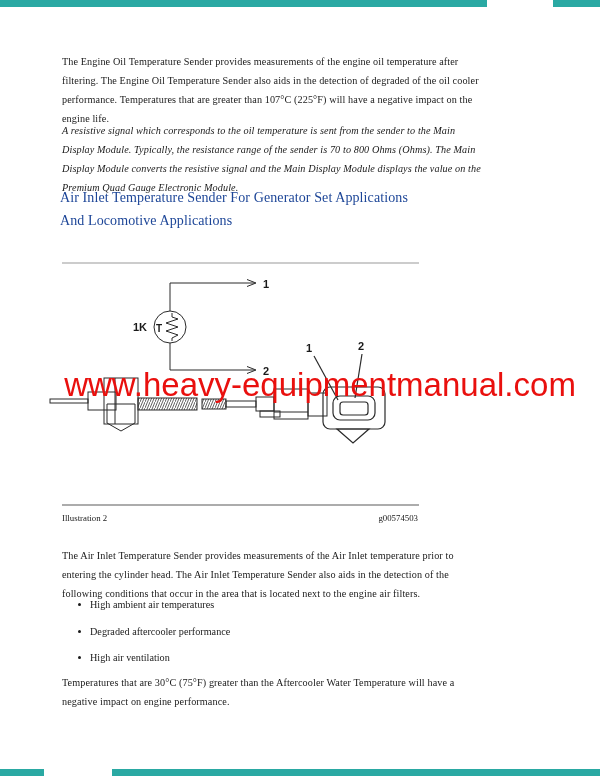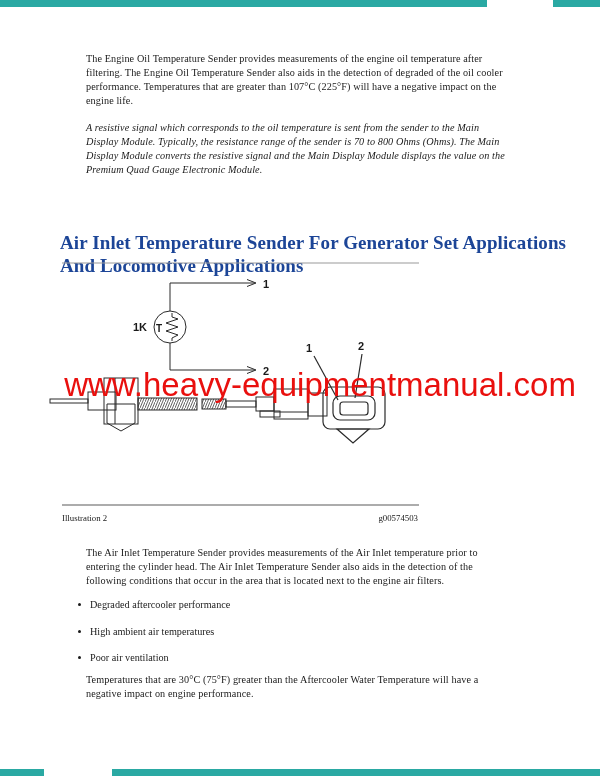--- a/index.html
+++ b/index.html
@@ -1,22 +1,22 @@
 <!DOCTYPE html>
 <html><head>
 <meta charset="utf-8">
 <style>
   html,body{margin:0;padding:0;background:#fff;}
   .page{position:relative;width:600px;height:776px;background:#ffffff;overflow:hidden;
         font-family:"Liberation Serif",serif;color:#1a1a1a;}
   .teal-bar{position:absolute;height:7px;background:#2aa9a3;}
-  .para{position:absolute;left:62px;font-size:10.2px;line-height:14px;white-space:pre;
-        letter-spacing:0.1px;margin-left:24px;}
-  .heading{position:absolute;left:60px;top:187px;font-size:19px;font-weight:bold;
-        line-height:22.6px;color:#1c4597;white-space:pre;letter-spacing:0.1px;margin-top:45px;}
+  .para{position:absolute;left:62px;font-size:10.2px;line-height:19px;white-space:pre;
+        letter-spacing:0.1px;}
+  .heading{position:absolute;left:60px;top:187px;font-size:14px;font-weight:normal;
+        line-height:22.6px;color:#1c4597;white-space:pre;letter-spacing:0.1px;}
   .diagram{position:absolute;left:0;top:250px;}
   .captions{position:absolute;left:62px;top:513px;width:356px;display:flex;
         justify-content:space-between;font-size:8.8px;text-align:center;}
   .bullets{position:absolute;left:78px;top:598px;}
   .bullet-item{display:flex;align-items:flex-start;height:26.5px;font-size:10.2px;
         line-height:13.7px;}
   .bullet-dot{width:3px;height:3px;border-radius:50%;background:#1a1a1a;
         margin:5px 9px 0 0;flex:0 0 auto;}
   .watermark{position:absolute;left:40px;top:366px;width:560px;
         font-family:"Liberation Sans",sans-serif;font-size:33px;line-height:38px;
@@ -104,28 +104,28 @@
     <span>g00574503</span>
   </div>
 
   <div class="para" style="top:546px;">The Air Inlet Temperature Sender provides measurements of the Air Inlet temperature prior to
 entering the cylinder head. The Air Inlet Temperature Sender also aids in the detection of the
 following conditions that occur in the area that is located next to the engine air filters.</div>
 
   <div class="bullets">
     <div class="bullet-item">
       <span class="bullet-dot"></span>
+      <span>High ambient air temperatures</span>
+    </div>
+    <div class="bullet-item">
+      <span class="bullet-dot"></span>
       <span>Degraded aftercooler performance</span>
     </div>
     <div class="bullet-item">
       <span class="bullet-dot"></span>
-      <span>High ambient air temperatures</span>
-    </div>
-    <div class="bullet-item">
-      <span class="bullet-dot"></span>
-      <span>Poor air ventilation</span>
+      <span>High air ventilation</span>
     </div>
   </div>
 
   <div class="para" style="top:673px;">Temperatures that are 30°C (75°F) greater than the Aftercooler Water Temperature will have a
 negative impact on engine performance.</div>
 
 </div>
 
 </body></html>

